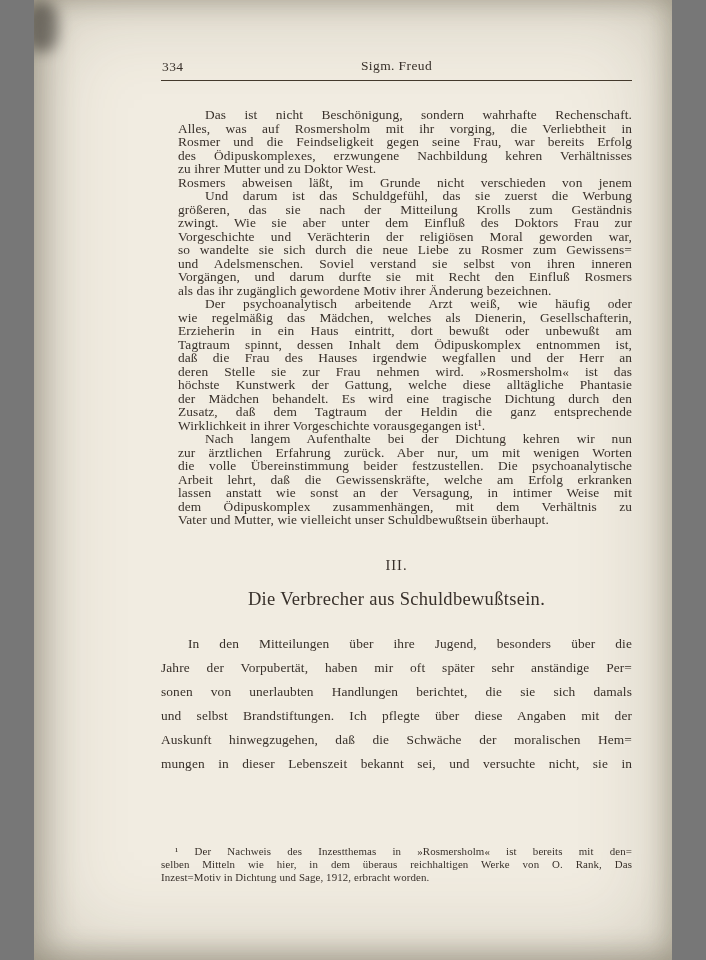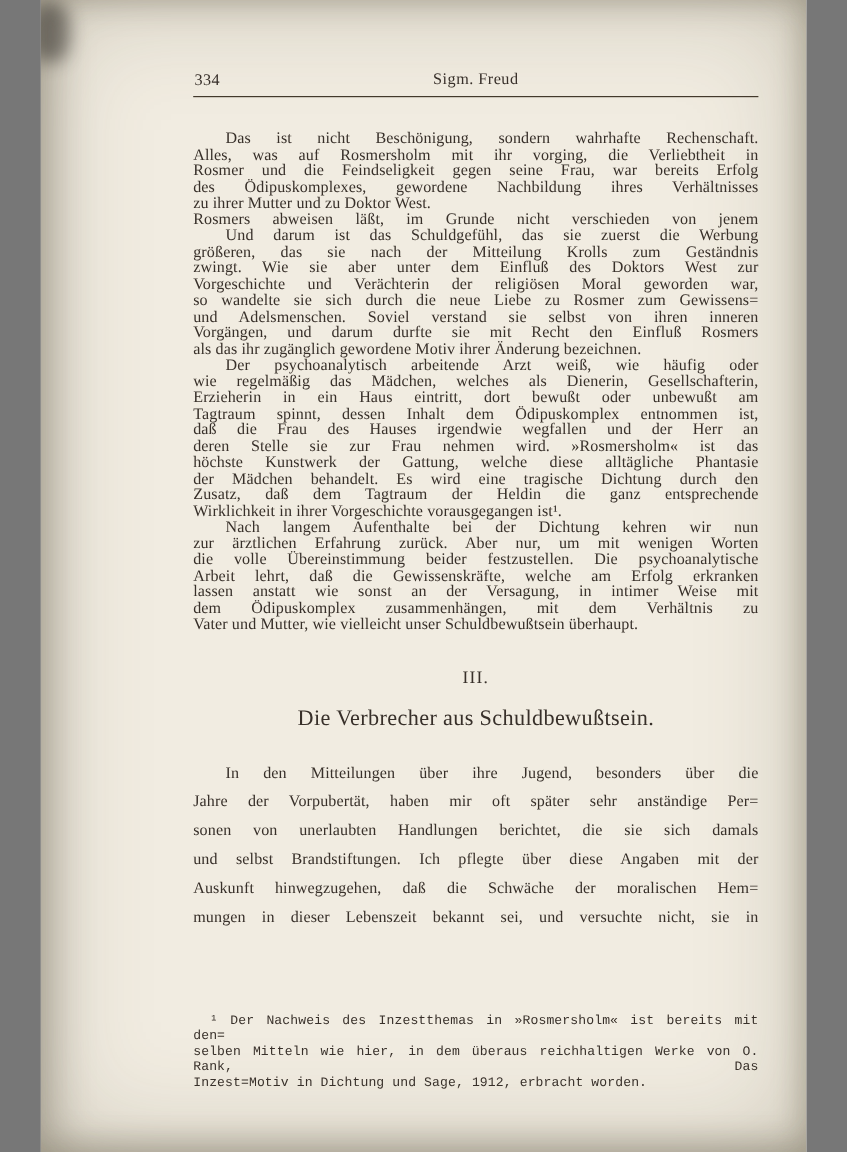--- a/index.html
+++ b/index.html
@@ -27,56 +27,56 @@
   .running-title{display:block;text-align:center;}
   .rule{border-top:1.6px solid var(--rule,#43392c);margin-top:5px;}
   .para{margin:0;}
   .line{
     font-size:13.4px;line-height:13.5px;
     text-align:justify;text-align-last:justify;
     letter-spacing:.1px;white-space:normal;
   }
   .line.first{text-indent:27px;}
   .line.last{text-align-last:left;}
-  .part1{margin-top:27px;}
+  .part1{margin-top:27px;margin-left:17px;}
   .section-heading{text-align:center;}
   .numeral{margin-top:30px;font-size:14.5px;letter-spacing:1px;}
   .title{margin-top:15px;font-size:18.5px;letter-spacing:.3px;}
   .part2{margin-top:22px;}
   .part2 .line{line-height:24px;}
   .footnote{position:absolute;left:127px;top:845px;width:471px;}
-  .footnote .line{font-size:10.9px;line-height:12.9px;letter-spacing:.1px;font-family:Liberation Mono, monospace;}
+  .footnote .line{font-size:10.9px;line-height:12.9px;letter-spacing:.1px;}
   .footnote .line.first{text-indent:14px;}
 </style>
 </head>
 <body>
 
 <div class="page" style="--paper: #f1ece1; --ink: #38302a; --rule: #43392c;">
   <div class="artifact"></div>
   <div class="content">
 
     <header class="running-header">
       <span class="pagenum">334</span>
       <span class="running-title">Sigm. Freud</span>
     </header>
     <div class="rule"></div>
 
     <div class="body-text part1">
         <div class="para">
           <div class="line first">Das ist nicht Beschönigung, sondern wahrhafte Rechenschaft.</div>
           <div class="line">Alles, was auf Rosmersholm mit ihr vorging, die Verliebtheit in</div>
           <div class="line">Rosmer und die Feindseligkeit gegen seine Frau, war bereits Erfolg</div>
-          <div class="line">des Ödipuskomplexes, gewordene Nachbildung ihres Verhältnisses</div>
+          <div class="line">des Ödipuskomplexes, erzwungene Nachbildung kehren Verhältnisses</div>
           <div class="line last">zu ihrer Mutter und zu Doktor West.</div>
         </div>
         <div class="para">
           <div class="line">Rosmers abweisen läßt, im Grunde nicht verschieden von jenem</div>
           <div class="line first">Und darum ist das Schuldgefühl, das sie zuerst die Werbung</div>
           <div class="line">größeren, das sie nach der Mitteilung Krolls zum Geständnis</div>
-          <div class="line">zwingt. Wie sie aber unter dem Einfluß des Doktors West zur</div>
+          <div class="line">zwingt. Wie sie aber unter dem Einfluß des Doktors Frau zur</div>
           <div class="line">Vorgeschichte und Verächterin der religiösen Moral geworden war,</div>
           <div class="line">so wandelte sie sich durch die neue Liebe zu Rosmer zum Gewissens=</div>
           <div class="line">und Adelsmenschen. Soviel verstand sie selbst von ihren inneren</div>
           <div class="line">Vorgängen, und darum durfte sie mit Recht den Einfluß Rosmers</div>
           <div class="line last">als das ihr zugänglich gewordene Motiv ihrer Änderung bezeichnen.</div>
         </div>
         <div class="para">
           <div class="line first">Der psychoanalytisch arbeitende Arzt weiß, wie häufig oder</div>
           <div class="line">wie regelmäßig das Mädchen, welches als Dienerin, Gesellschafterin,</div>
           <div class="line">Erzieherin in ein Haus eintritt, dort bewußt oder unbewußt am</div>

